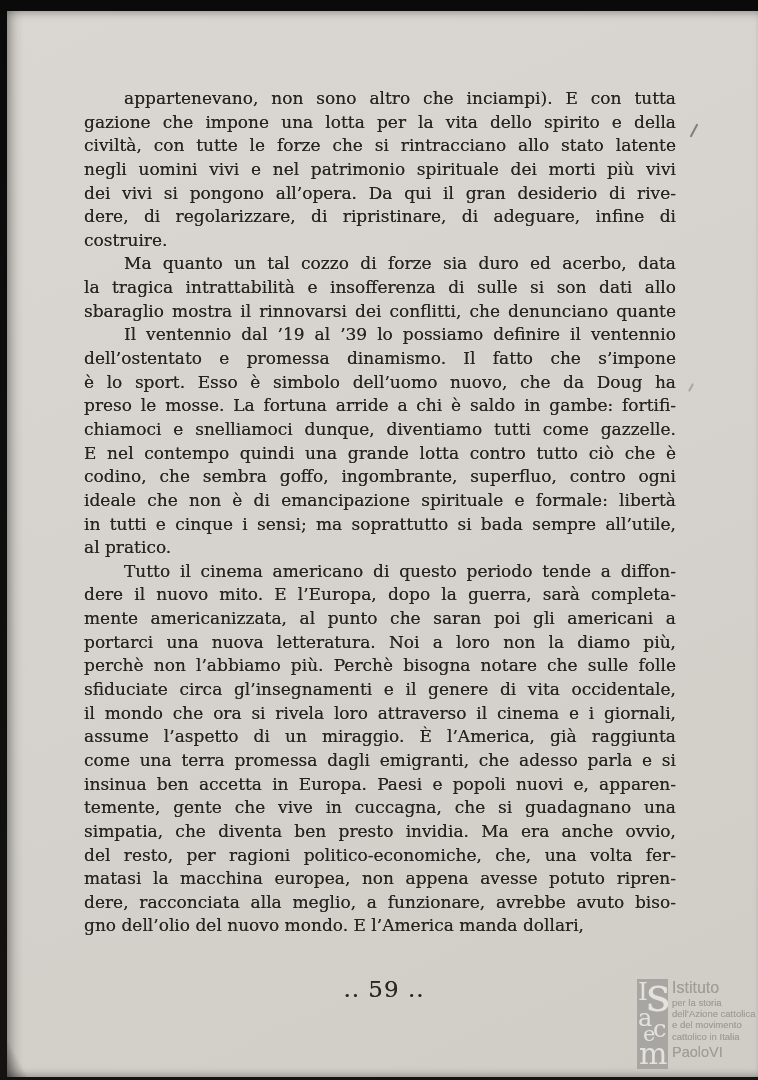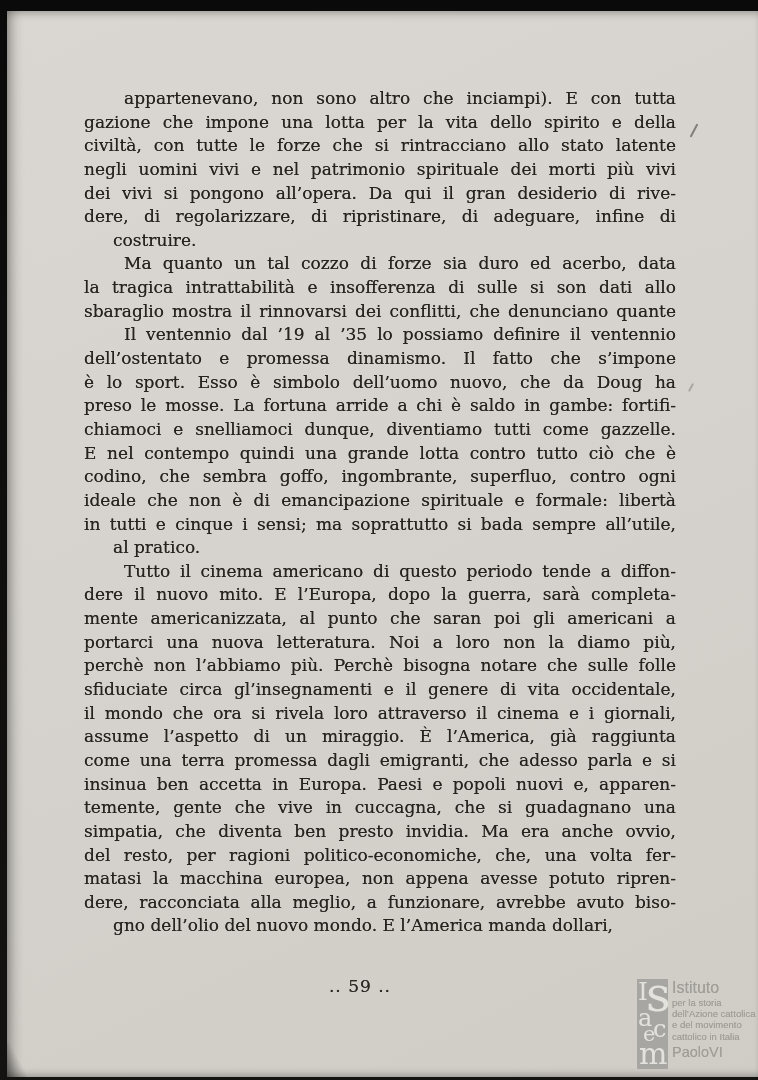--- a/index.html
+++ b/index.html
@@ -50,29 +50,29 @@
     text-shadow: 0 0 0.5px rgba(38,34,30,0.7);
   }
   .line {
     height: 23.65px;
     line-height: 23.65px;
     text-align: justify;
     text-align-last: justify;
     overflow: hidden;
   }
   .line.first { text-indent: 40px; }
-  .line.plast { text-align-last: left; margin-left: 29px; }
+  .line.plast { text-align-last: left; }
 
   .page-number {
     position: absolute;
-    left: 63px; top: 965px;
+    left: 87px; top: 965px;
     width: 580px;
     text-align: center;
     color: #2a2622;
-    font-size: 17px;
+    font-size: 23px;
     letter-spacing: 1px;
     text-shadow: 0 0 0.5px rgba(38,34,30,0.7);
   }
 
   
   .watermark {
     position: absolute;
     left: 630px; top: 966px;
     width: 122px; height: 95px;
     opacity: 0.82;
@@ -117,21 +117,21 @@
         <div class="line first">appartenevano, non sono altro che inciampi). E con tutta l’abne-</div>
         <div class="line">gazione che impone una lotta per la vita dello spirito e della</div>
         <div class="line">civiltà, con tutte le forze che si rintracciano allo stato latente</div>
         <div class="line">negli uomini vivi e nel patrimonio spirituale dei morti più vivi</div>
         <div class="line">dei vivi si pongono all’opera. Da qui il gran desiderio di rive-</div>
         <div class="line">dere, di regolarizzare, di ripristinare, di adeguare, infine di</div>
         <div class="line plast">costruire.</div>
         <div class="line first">Ma quanto un tal cozzo di forze sia duro ed acerbo, data</div>
         <div class="line">la tragica intrattabilità e insofferenza di sulle si son dati allo</div>
         <div class="line">sbaraglio mostra il rinnovarsi dei conflitti, che denunciano quante</div>
-        <div class="line first">Il ventennio dal ’19 al ’35 lo possiamo definire il ventennio</div>
+        <div class="line first">Il ventennio dal ’19 al ’39 lo possiamo definire il ventennio</div>
         <div class="line">dell’ostentato e promessa dinamismo. Il fatto che s’impone</div>
         <div class="line">è lo sport. Esso è simbolo dell’uomo nuovo, che da Doug ha</div>
         <div class="line">preso le mosse. La fortuna arride a chi è saldo in gambe: fortifi-</div>
         <div class="line">chiamoci e snelliamoci dunque, diventiamo tutti come gazzelle.</div>
         <div class="line">E nel contempo quindi una grande lotta contro tutto ciò che è</div>
         <div class="line">codino, che sembra goffo, ingombrante, superfluo, contro ogni</div>
         <div class="line">ideale che non è di emancipazione spirituale e formale: libertà</div>
         <div class="line">in tutti e cinque i sensi; ma soprattutto si bada sempre all’utile,</div>
         <div class="line plast">al pratico.</div>
         <div class="line first">Tutto il cinema americano di questo periodo tende a diffon-</div>

